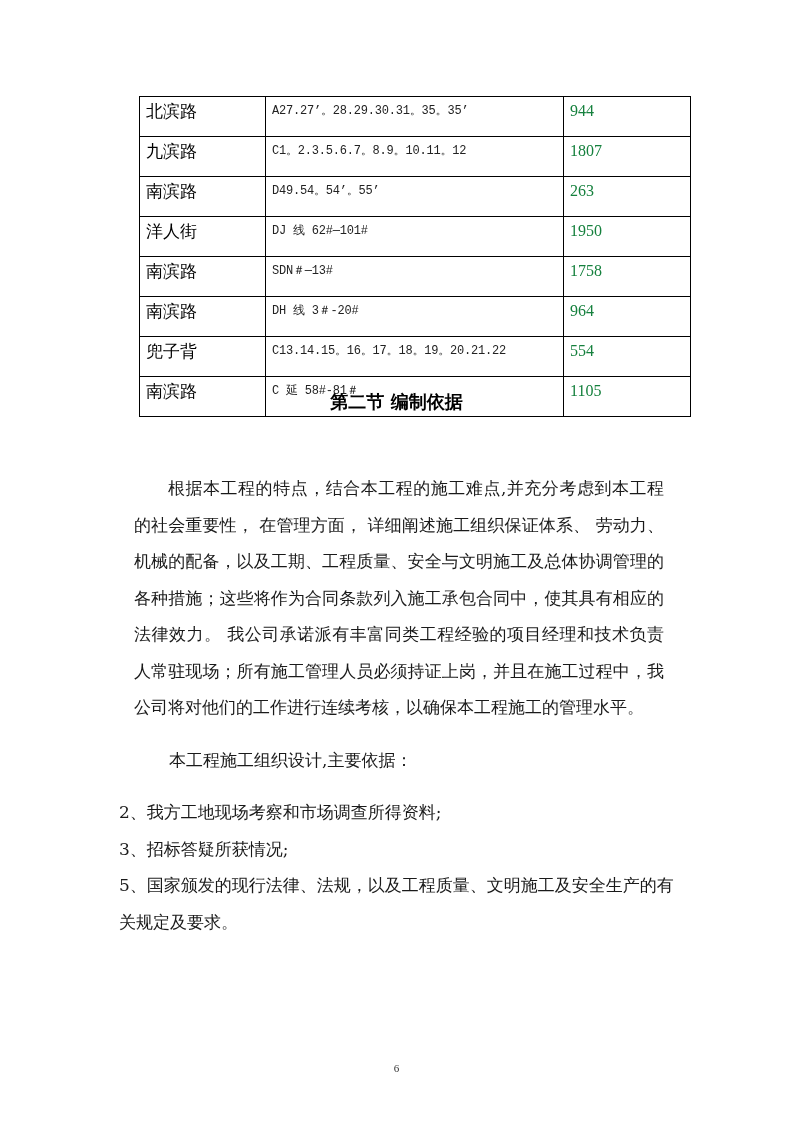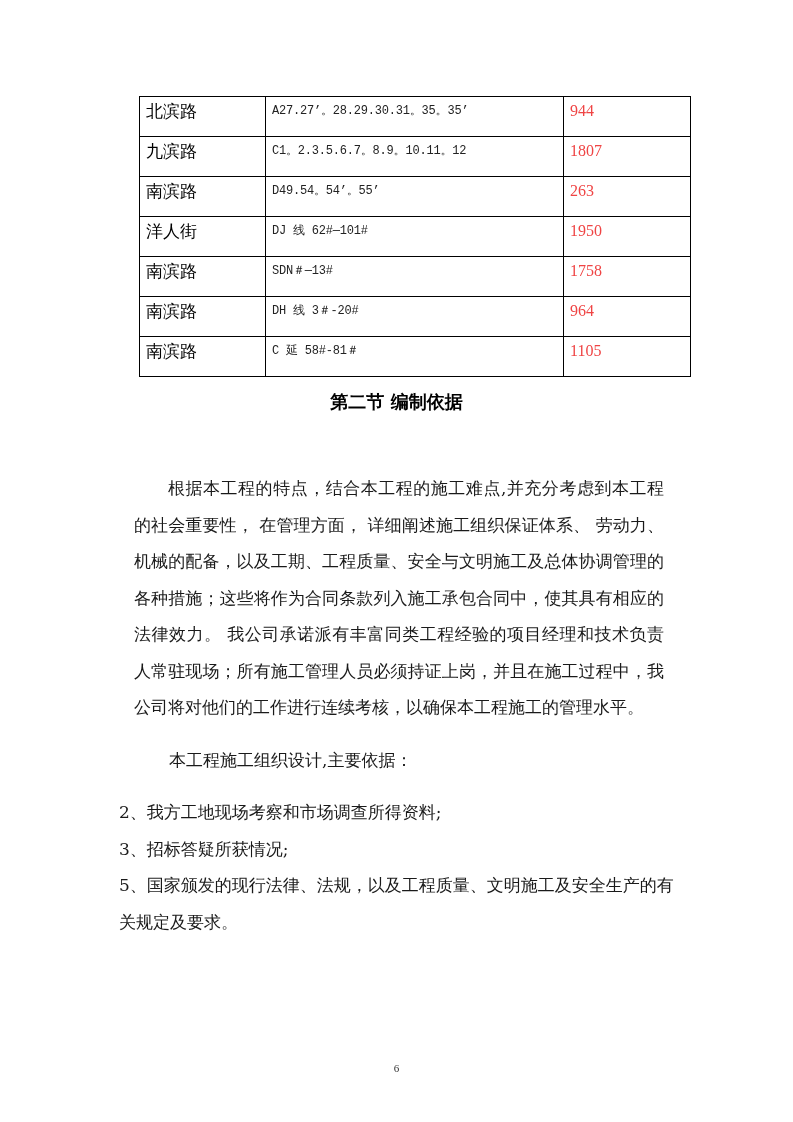--- a/index.html
+++ b/index.html
@@ -37,21 +37,21 @@
       padding: 0 0 0 6px;
       vertical-align: top;
       font-size: 15.5px;
       line-height: 22px;
       padding-top: 3px;
       white-space: nowrap;
       overflow: hidden;
     }
     table.route-table td.c1 { width: 119px; font-size: 17px; }
     table.route-table td.c2 { width: 291px; font-family: "Liberation Mono", "DejaVu Sans Mono", monospace; font-size: 12px; letter-spacing: -0.2px; color: #222; }
-    table.route-table td.c3 { width: 120px; font-family: "Liberation Serif", serif; font-size: 16px; color: #ef4444; }
+    table.route-table td.c3 { width: 120px; font-family: "Liberation Serif", serif; font-size: 16px; color: #15803d; }
 
     .section-title {
       position: absolute;
       left: 0;
       width: 793px;
       top: 390px;
       text-align: center;
       font-family: "DejaVu Sans", sans-serif;
       font-weight: bold;
       font-size: 18px;
@@ -119,20 +119,25 @@
         <td class="c1">南滨路</td>
         <td class="c2">SDN＃—13#</td>
         <td class="c3">1758</td>
       </tr>
       <tr>
         <td class="c1">南滨路</td>
         <td class="c2">DH 线 3＃-20#</td>
         <td class="c3">964</td>
       </tr>
       <tr>
+        <td class="c1">兜子背</td>
+        <td class="c2">C13.14.15。16。17。18。19。20.21.22</td>
+        <td class="c3">554</td>
+      </tr>
+      <tr>
         <td class="c1">南滨路</td>
         <td class="c2">C 延 58#-81＃</td>
         <td class="c3">1105</td>
       </tr>
     </tbody>
   </table>
 
   <h2 class="section-title" style="margin:0;">第二节  编制依据</h2>
 
   <div class="body-text" style="top:455px;">

